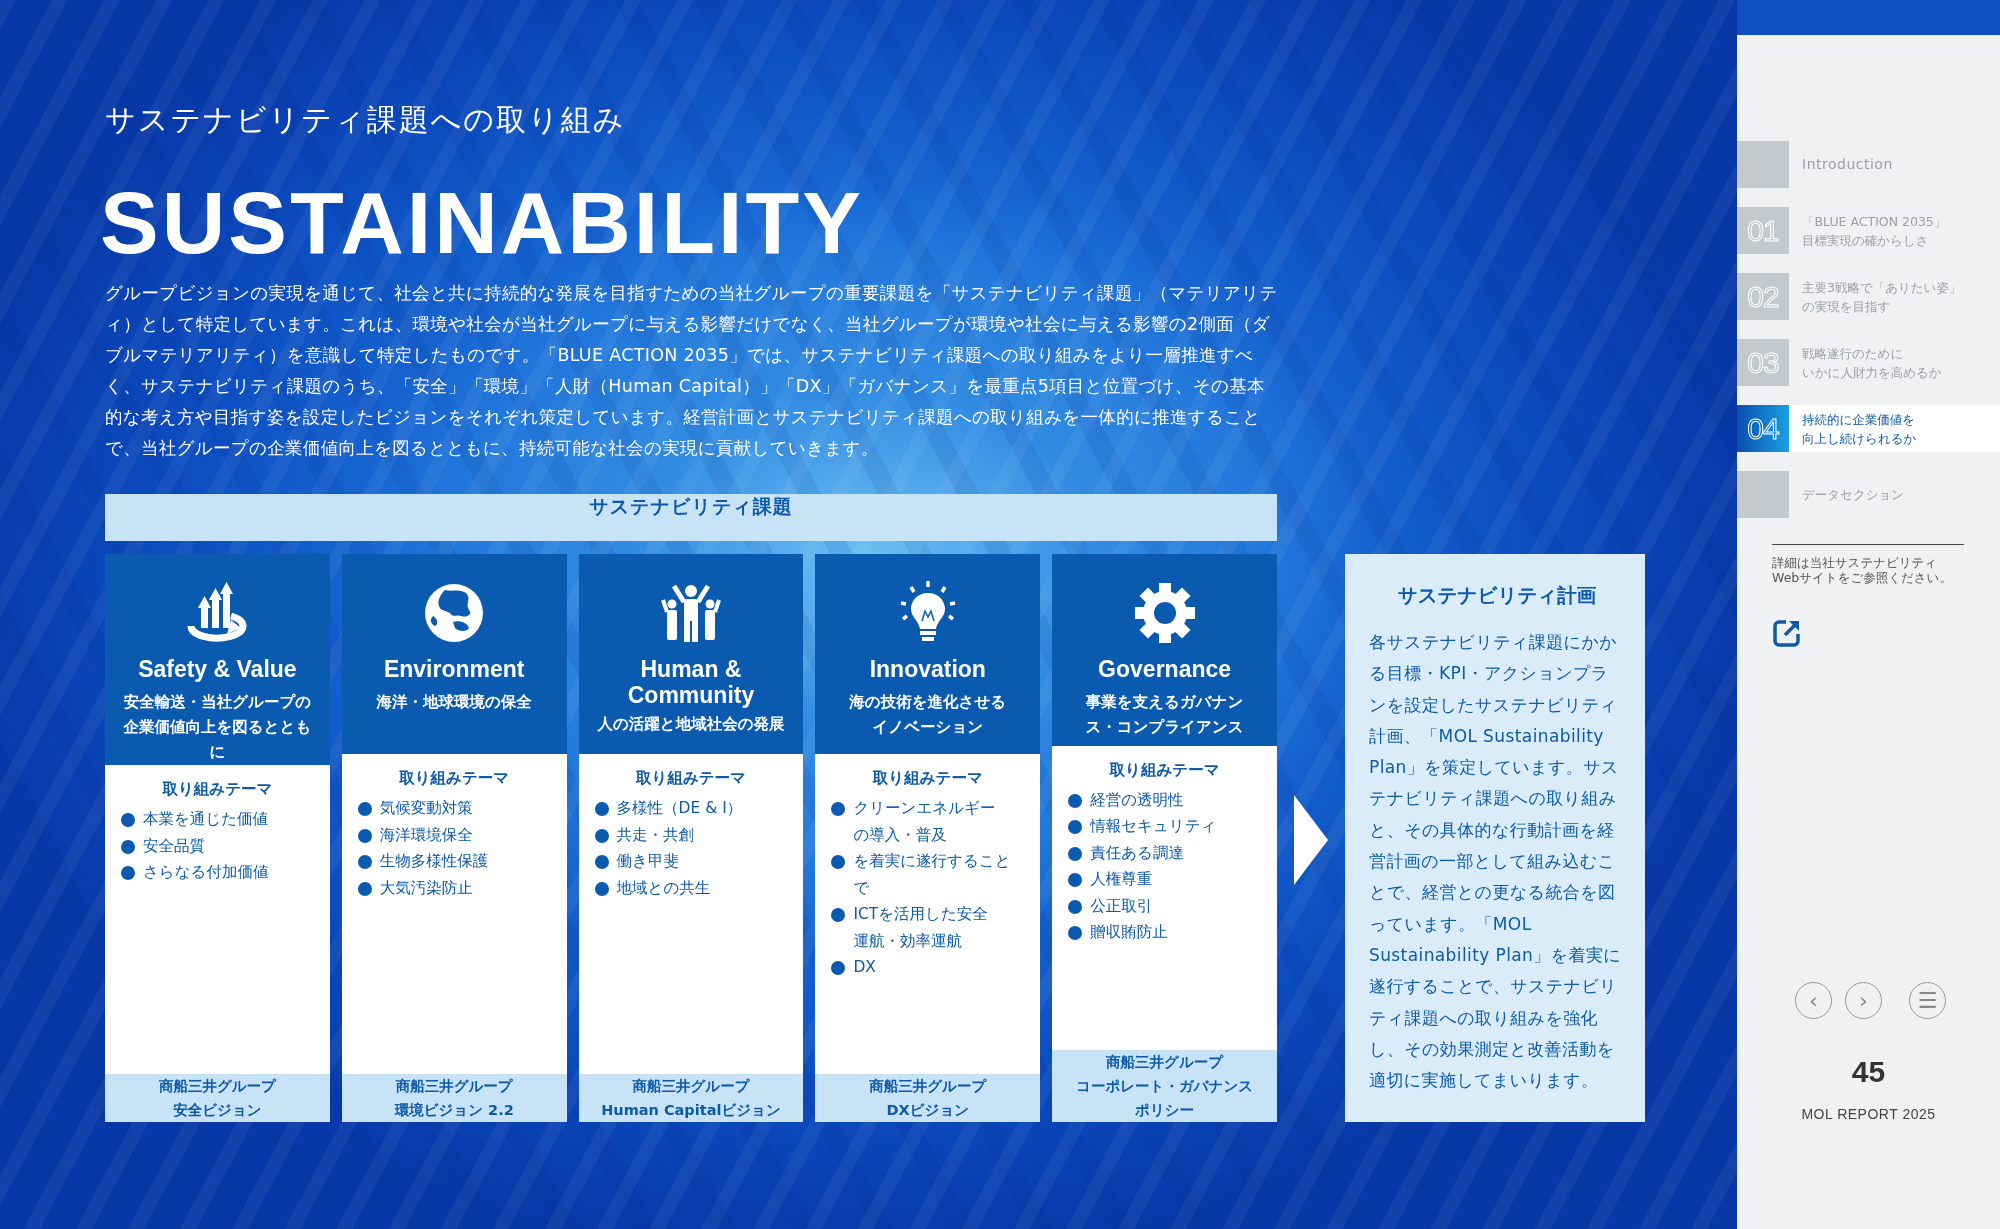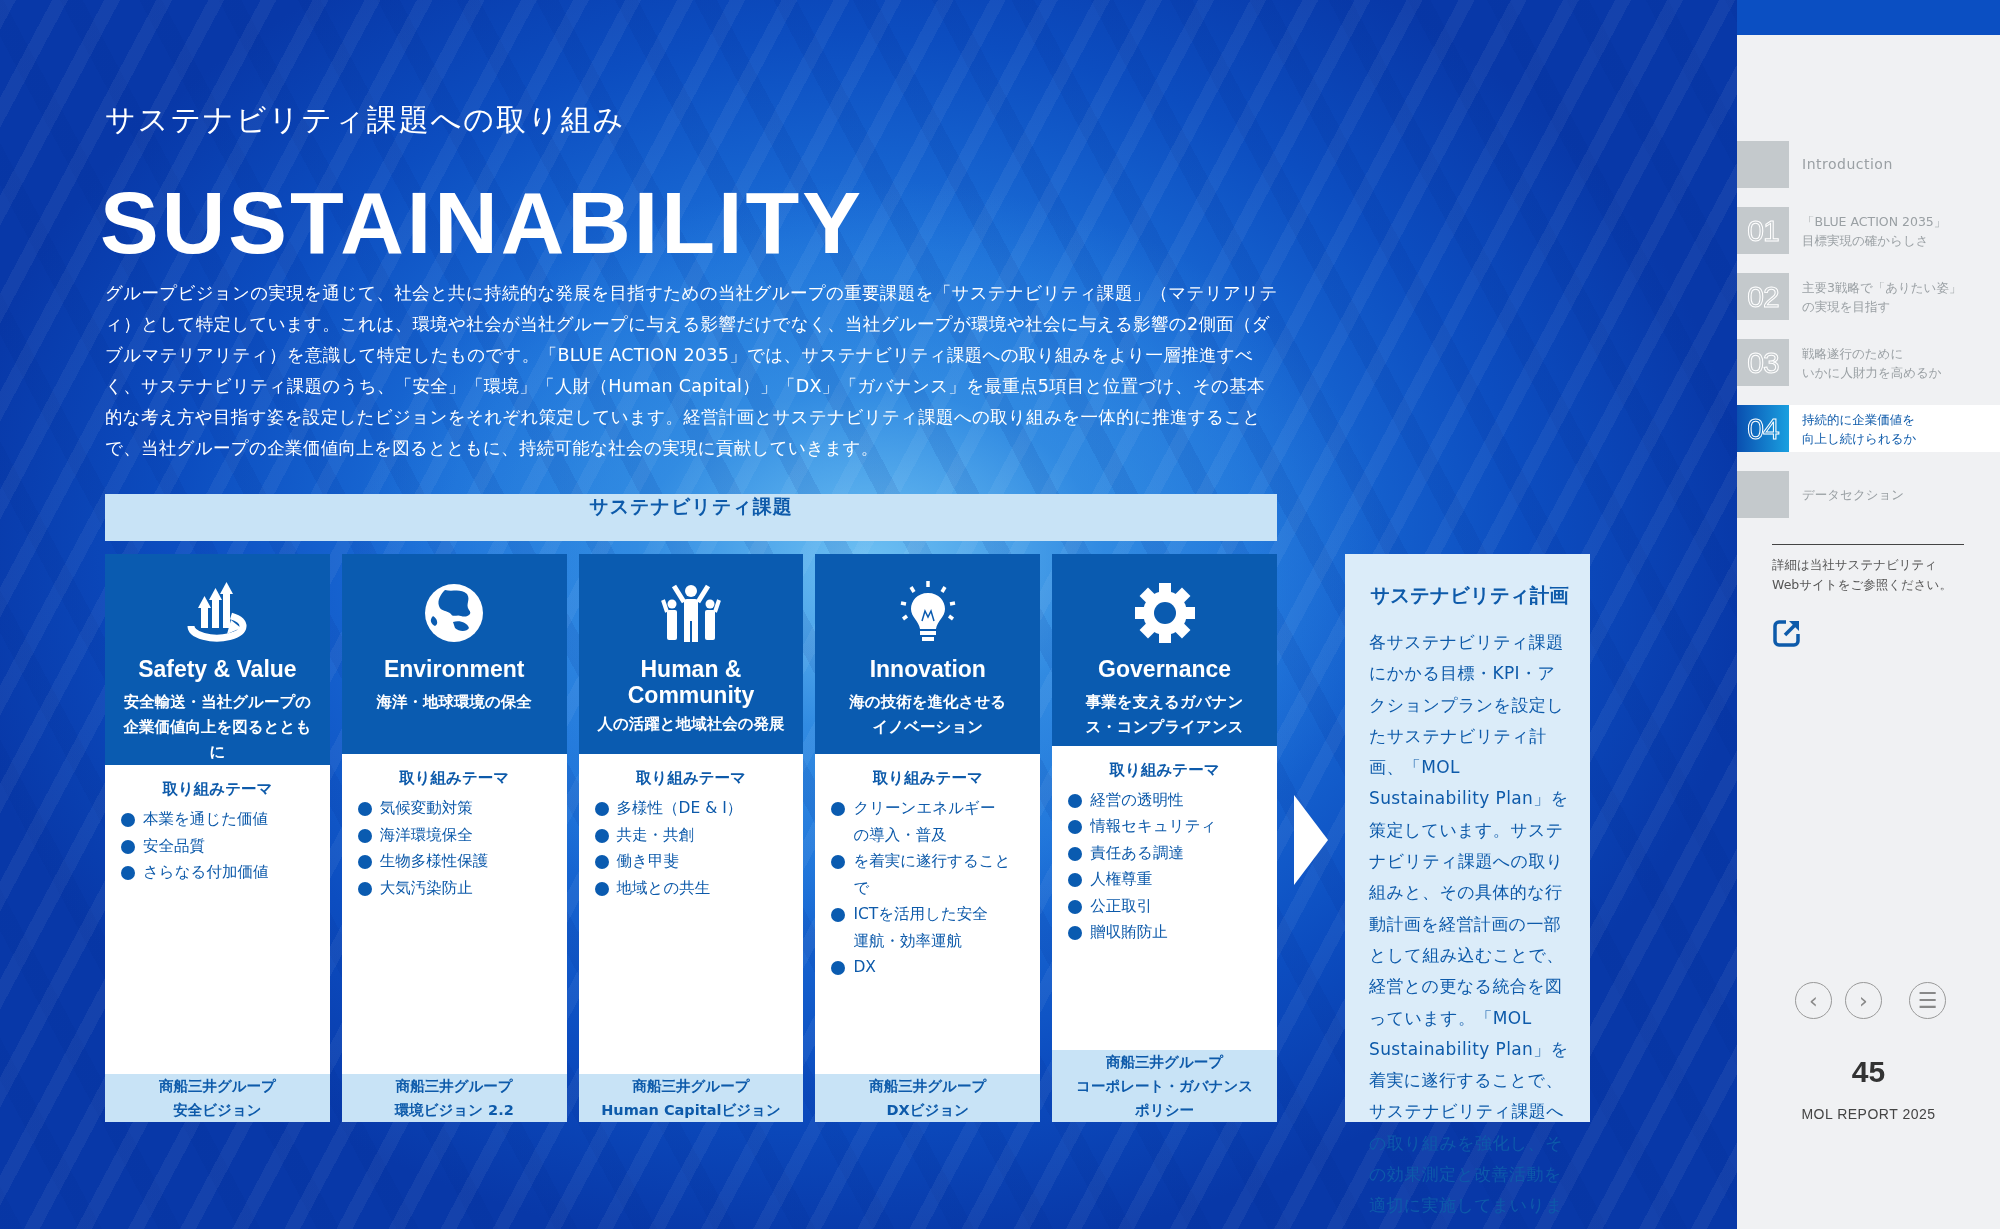--- a/index.html
+++ b/index.html
@@ -35,34 +35,34 @@
   .card-sub { font-size: 15.5px; margin-top: 8px; text-align: center; line-height: 25px; font-weight: bold; }
   .card-body { height: 338px; background: #fff; padding: 14px 16px 0 16px; }
   .theme-head { color: #0d5aaa; font-weight: bold; font-size: 15.5px; text-align: center; margin-bottom: 6px; }
   .theme-list { list-style: none; }
   .theme-list li { color: #0d5aaa; font-size: 15.5px; line-height: 26.5px; position: relative; padding-left: 22px; }
   .theme-list li::before { content: ""; position: absolute; left: 0; top: 7px; width: 14px; height: 14px; border-radius: 50%; background: #0a5bb0; }
   .card-foot { flex: 1; background: #c8e3f6; display: flex; flex-direction: column; align-items: center; justify-content: center; color: #0d5aaa; font-weight: bold; font-size: 14.5px; line-height: 24px; text-align: center; }
 
   .arrow { position: absolute; left: 1294px; top: 795px; width: 0; height: 0; border-top: 45px solid transparent; border-bottom: 45px solid transparent; border-left: 34px solid #fff; }
 
-  .plan { position: absolute; left: 1345px; top: 554px; width: 245px; height: 568px; background: #dbecf9; padding: 28px 20px 0 24px; }
+  .plan { position: absolute; left: 1345px; top: 554px; width: 300px; height: 568px; background: #dbecf9; padding: 28px 20px 0 24px; }
   .plan-title { color: #0d5aaa; font-size: 19.5px; font-weight: bold; text-align: center; margin-bottom: 18px; }
   .plan-body { color: #0d5aaa; font-size: 17px; line-height: 31.3px; letter-spacing: 0.4px; }
 
   .sidebar { position: absolute; left: 1737px; top: 0; width: 263px; height: 1229px; background: #f0f1f3; margin-top: 35px; }
   .nav-item { position: absolute; left: 0; width: 263px; height: 47px; display: flex; align-items: center; }
   .nav-num { width: 52px; height: 47px; background: #c4c9cc; color: #fff; font-family: "Liberation Sans", sans-serif; font-size: 30px; display: flex; align-items: center; justify-content: center; -webkit-text-stroke: 1px #fff; color: transparent; letter-spacing: -1px; }
   .nav-label { margin-left: 13px; color: #9aa0a4; font-size: 12.5px; line-height: 19px; }
   .nav-item.active { background: #fff; }
   .nav-item.active .nav-num { background: linear-gradient(90deg, #0a4fb0, #1aa0e0); }
   .nav-item.active .nav-label { color: #0d5aaa; }
   .nav-intro .nav-label { font-size: 14px; letter-spacing: 0.5px; }
 
-  .web-note { position: absolute; left: 1772px; top: 544px; width: 192px; border-top: 1.5px solid #444; padding-top: 10px; color: #555; font-size: 12.5px; line-height: 20px; }
+  .web-note { position: absolute; left: 1772px; top: 544px; width: 192px; border-top: 1.5px solid #444; padding-top: 10px; color: #555; font-size: 12.5px; line-height: 15px; }
   .ext-link { position: absolute; left: 1772px; top: 618px; width: 30px; height: 30px; }
 
   .nav-btns { position: absolute; left: 1795px; top: 982px; display: flex; gap: 13px; }
   .circ { width: 37px; height: 37px; border: 1.5px solid #999; border-radius: 50%; display: flex; align-items: center; justify-content: center; color: #888; font-size: 22px; }
   .circ.menu { margin-left: 14px; }
   .page-num { position: absolute; left: 1737px; width: 263px; top: 1055px; text-align: center; font-family: "Liberation Sans", sans-serif; font-size: 30px; font-weight: bold; color: #333; }
   .report-name { position: absolute; left: 1737px; width: 263px; top: 1106px; text-align: center; font-family: "Liberation Sans", sans-serif; font-size: 14px; color: #444; letter-spacing: 0.5px; }
 </style>
 </head>
 <body>

